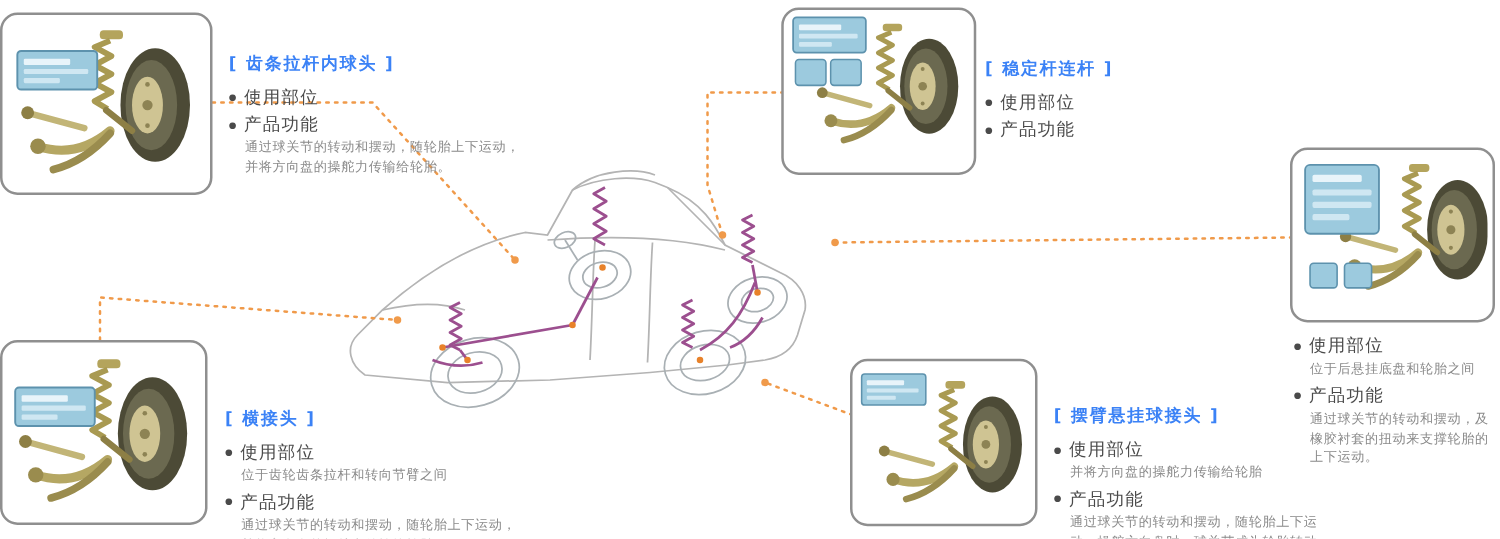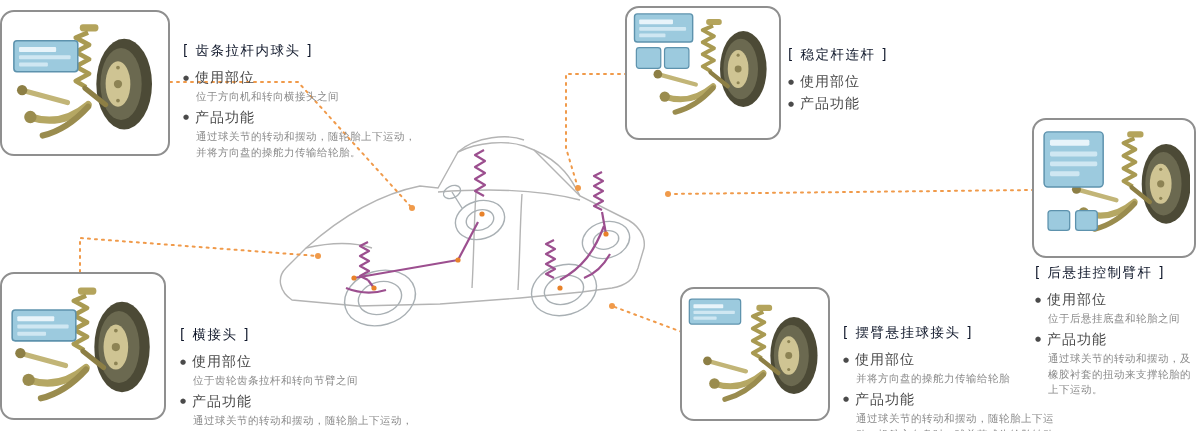--- a/index.html
+++ b/index.html
@@ -7,21 +7,21 @@
     position:relative;width:1200px;height:431px;background:#ffffff;
     font-family:"DejaVu Sans",sans-serif;overflow:hidden;
   }
   .photo-box{
     position:absolute;background:#ffffff;border:2.5px solid #8f8f8f;
     border-radius:14px;box-sizing:border-box;padding:4px;z-index:3;
   }
   .photo-box svg{display:block;width:100%;height:100%;}
   .callout{position:absolute;z-index:3;}
   .c-title{
-    font-size:13.5px;font-weight:normal;color:#0f172a;letter-spacing:1.5px;
+    font-size:13.5px;font-weight:bold;color:#3b82f6;letter-spacing:1.5px;
     margin-bottom:9px;white-space:nowrap;
   }
   .c-row{display:flex;align-items:center;margin-top:4px;}
   .blt{font-size:7px;color:#4a4a4a;margin-right:6px;line-height:1;}
   .c-label{font-size:14px;color:#4a4a4a;letter-spacing:1px;}
   .c-desc{
     font-size:10.5px;color:#8a8a8a;line-height:1.5;margin:2px 0 4px 13px;
     letter-spacing:0.5px;
   }
   #connectors{position:absolute;left:0;top:0;z-index:2;}
@@ -165,42 +165,40 @@
       <use href="#blue-card" x="4" y="6" transform="scale(0.9)"></use>
     </svg>
   </div>
 
   <div class="callout" style="left:183px;top:42px;width:240px;">
     <div class="c-title">[ 齿条拉杆内球头 ]</div>
     <div class="c-row">
       <span class="blt">●</span>
       <span class="c-label">使用部位</span>
     </div>
-    <div class="c-desc">位于方向机和转向横接头之间</div>
     <div class="c-row">
       <span class="blt">●</span>
       <span class="c-label">产品功能</span>
     </div>
     <div class="c-desc">通过球关节的转动和摆动，随轮胎上下运动，并将方向盘的操舵力传输给轮胎。</div>
   </div>
 
   <div class="callout" style="left:788px;top:46px;width:215px;">
     <div class="c-title">[ 稳定杆连杆 ]</div>
     <div class="c-row">
       <span class="blt">●</span>
       <span class="c-label">使用部位</span>
     </div>
     <div class="c-row">
       <span class="blt">●</span>
       <span class="c-label">产品功能</span>
     </div>
   </div>
 
   <div class="callout" style="left:1035px;top:264px;width:165px;">
-    <div class="c-title">[ 后悬挂控制臂杆 ]</div>
     <div class="c-row">
       <span class="blt">●</span>
       <span class="c-label">使用部位</span>
     </div>
     <div class="c-desc">位于后悬挂底盘和轮胎之间</div>
     <div class="c-row">
       <span class="blt">●</span>
       <span class="c-label">产品功能</span>
     </div>
     <div class="c-desc">通过球关节的转动和摆动，及橡胶衬套的扭动来支撑轮胎的上下运动。</div>

